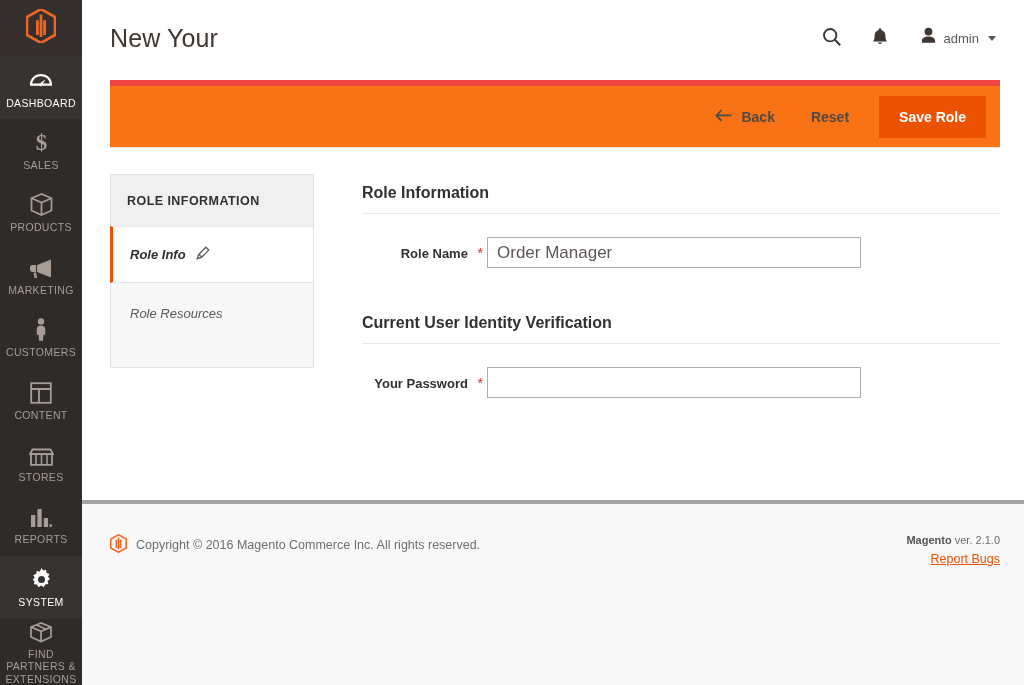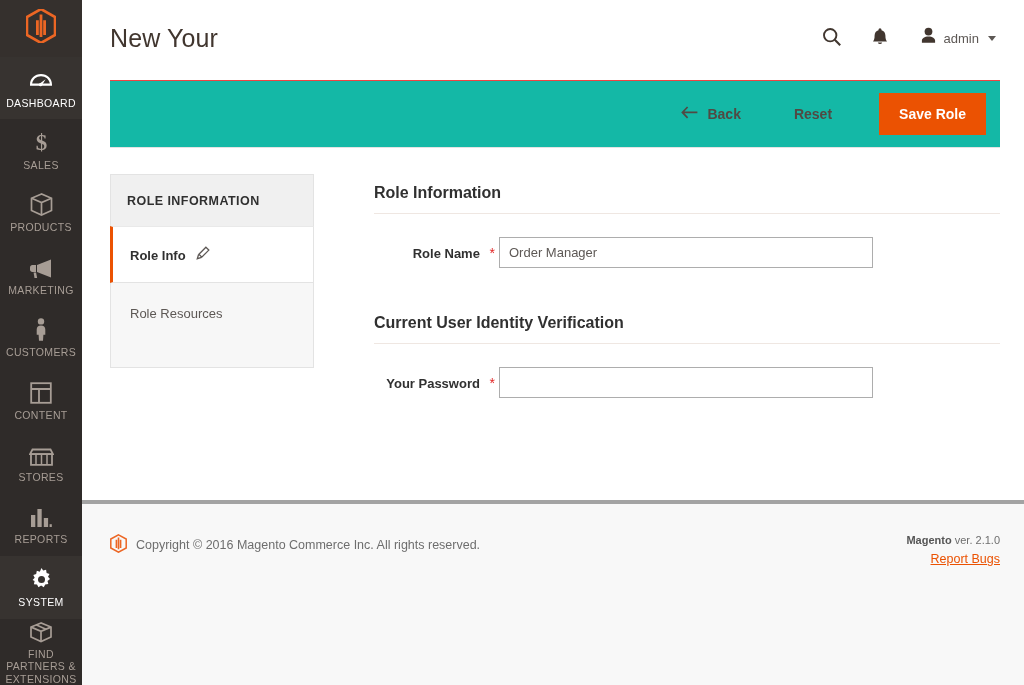--- a/index.html
+++ b/index.html
@@ -77,26 +77,26 @@
     border-left: 4.5px solid transparent;
     border-right: 4.5px solid transparent;
     border-top: 5px solid #5d5855;
     margin-left: 2px;
   }
 
   
   .actions-bar {
     margin: 4px 24px 0 28px;
     height: 68px;
-    background: #14b8a6;
-    border-top: 1px solid #ef4444;
+    background: #f97316;
+    border-top: 6px solid #ef4444;
     border-bottom: 1px solid #e3e3e3;
     display: flex; align-items: center; justify-content: flex-end;
     padding-right: 14px;
-    gap: 17px;
+    gap: 0;
   }
   .btn-link {
     background: none; border: 0; cursor: pointer;
     font-family: "Liberation Sans", sans-serif;
     font-size: 14px; font-weight: bold; color: #514943;
     display: flex; align-items: center; gap: 9px;
     padding: 8px 18px;
   }
   .btn-primary {
     background: #eb5202; border: 1px solid #eb5202;
@@ -106,21 +106,21 @@
     padding: 12px 19px;
     margin-left: 12px;
     line-height: 16px;
   }
 
   
   .content {
     flex: 1 1 auto;
     display: flex;
     padding: 26px 24px 0 28px;
-    gap: 16px;
+    gap: 4px;
   }
   .tabs-panel {
     width: 204px; flex: 0 0 204px;
     background: #ffffff;
     margin-top: 0;
   }
   .tabs-title {
     background: #f0f0f0;
     border: 1px solid #e3e3e3;
     border-bottom: 0;
@@ -129,21 +129,21 @@
     letter-spacing: .45px; text-transform: uppercase;
   }
   .tab {
     border: 1px solid #e3e3e3;
     border-top: 1px solid #e9e9e9;
     background: #f7f7f7;
     padding: 19px 16px 19px 19px;
     font-size: 13px; color: #5d5855;
     cursor: pointer;
     position: relative;
-    display: flex; align-items: flex-end; gap: 10px;
+    display: flex; align-items: center; gap: 10px; font-style: italic;
   }
   .tab + .tab { border-top: 0; }
   .tab.active {
     background: #ffffff;
     border-left: 3px solid #eb5202;
     padding-left: 17px;
     color: #303030; font-weight: bold;
     border-right-color: #e3e3e3;
   }
   .tab.active .tab-label { font-weight: bold; color: #303030; }
@@ -170,21 +170,21 @@
     text-align: right;
     font-size: 13px; font-weight: bold; color: #303030;
     padding-right: 4px;
   }
   .req-star { color: #e22626; font-size: 14px; margin-left: 6px; font-weight: normal; }
   .field-input {
     width: 374px; height: 31px;
     border: 1px solid #adadad;
     background: #ffffff;
     font-family: "Liberation Sans", sans-serif;
-    font-size: 13px; color: #5d5855;
+    font-size: 17px; color: #5d5855;
     padding: 0 9px;
     outline: none;
   }
   .field-input::placeholder { color: #9a9a9a; }
 
   
   .footer {
     flex: 0 0 auto;
     background: #f8f8f8;
     border-top: 4px solid #a3a3a3;

